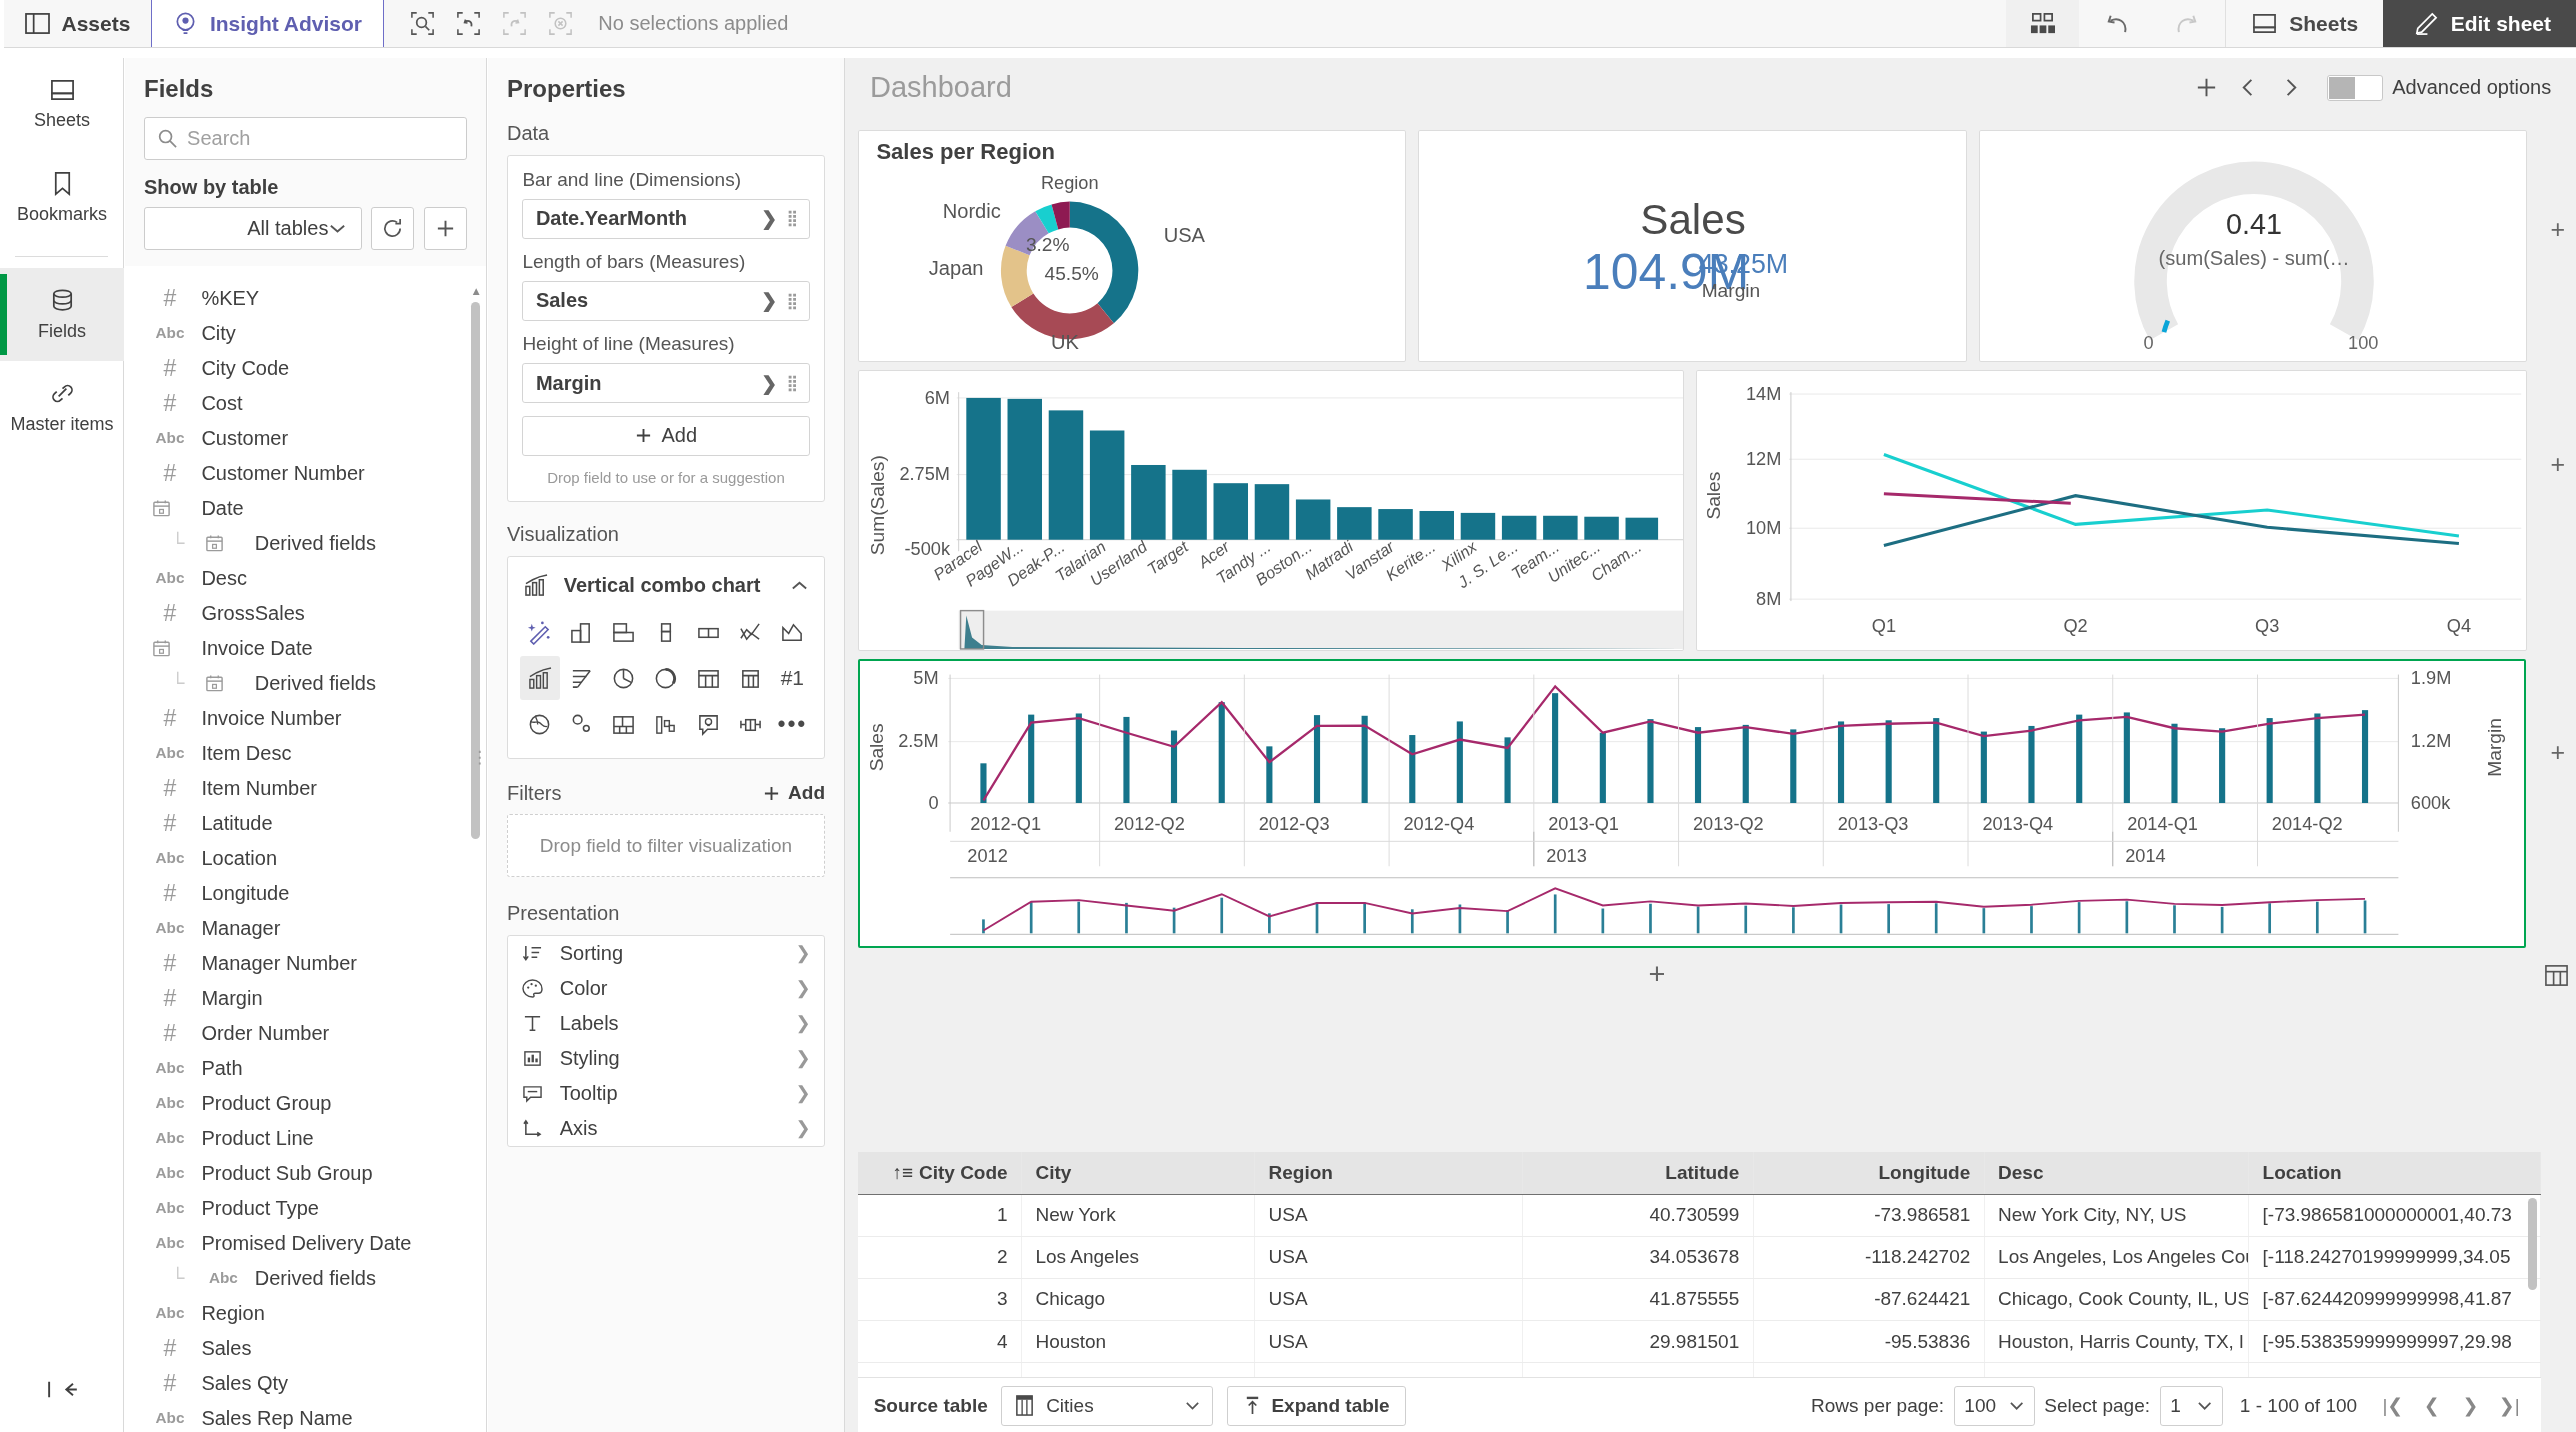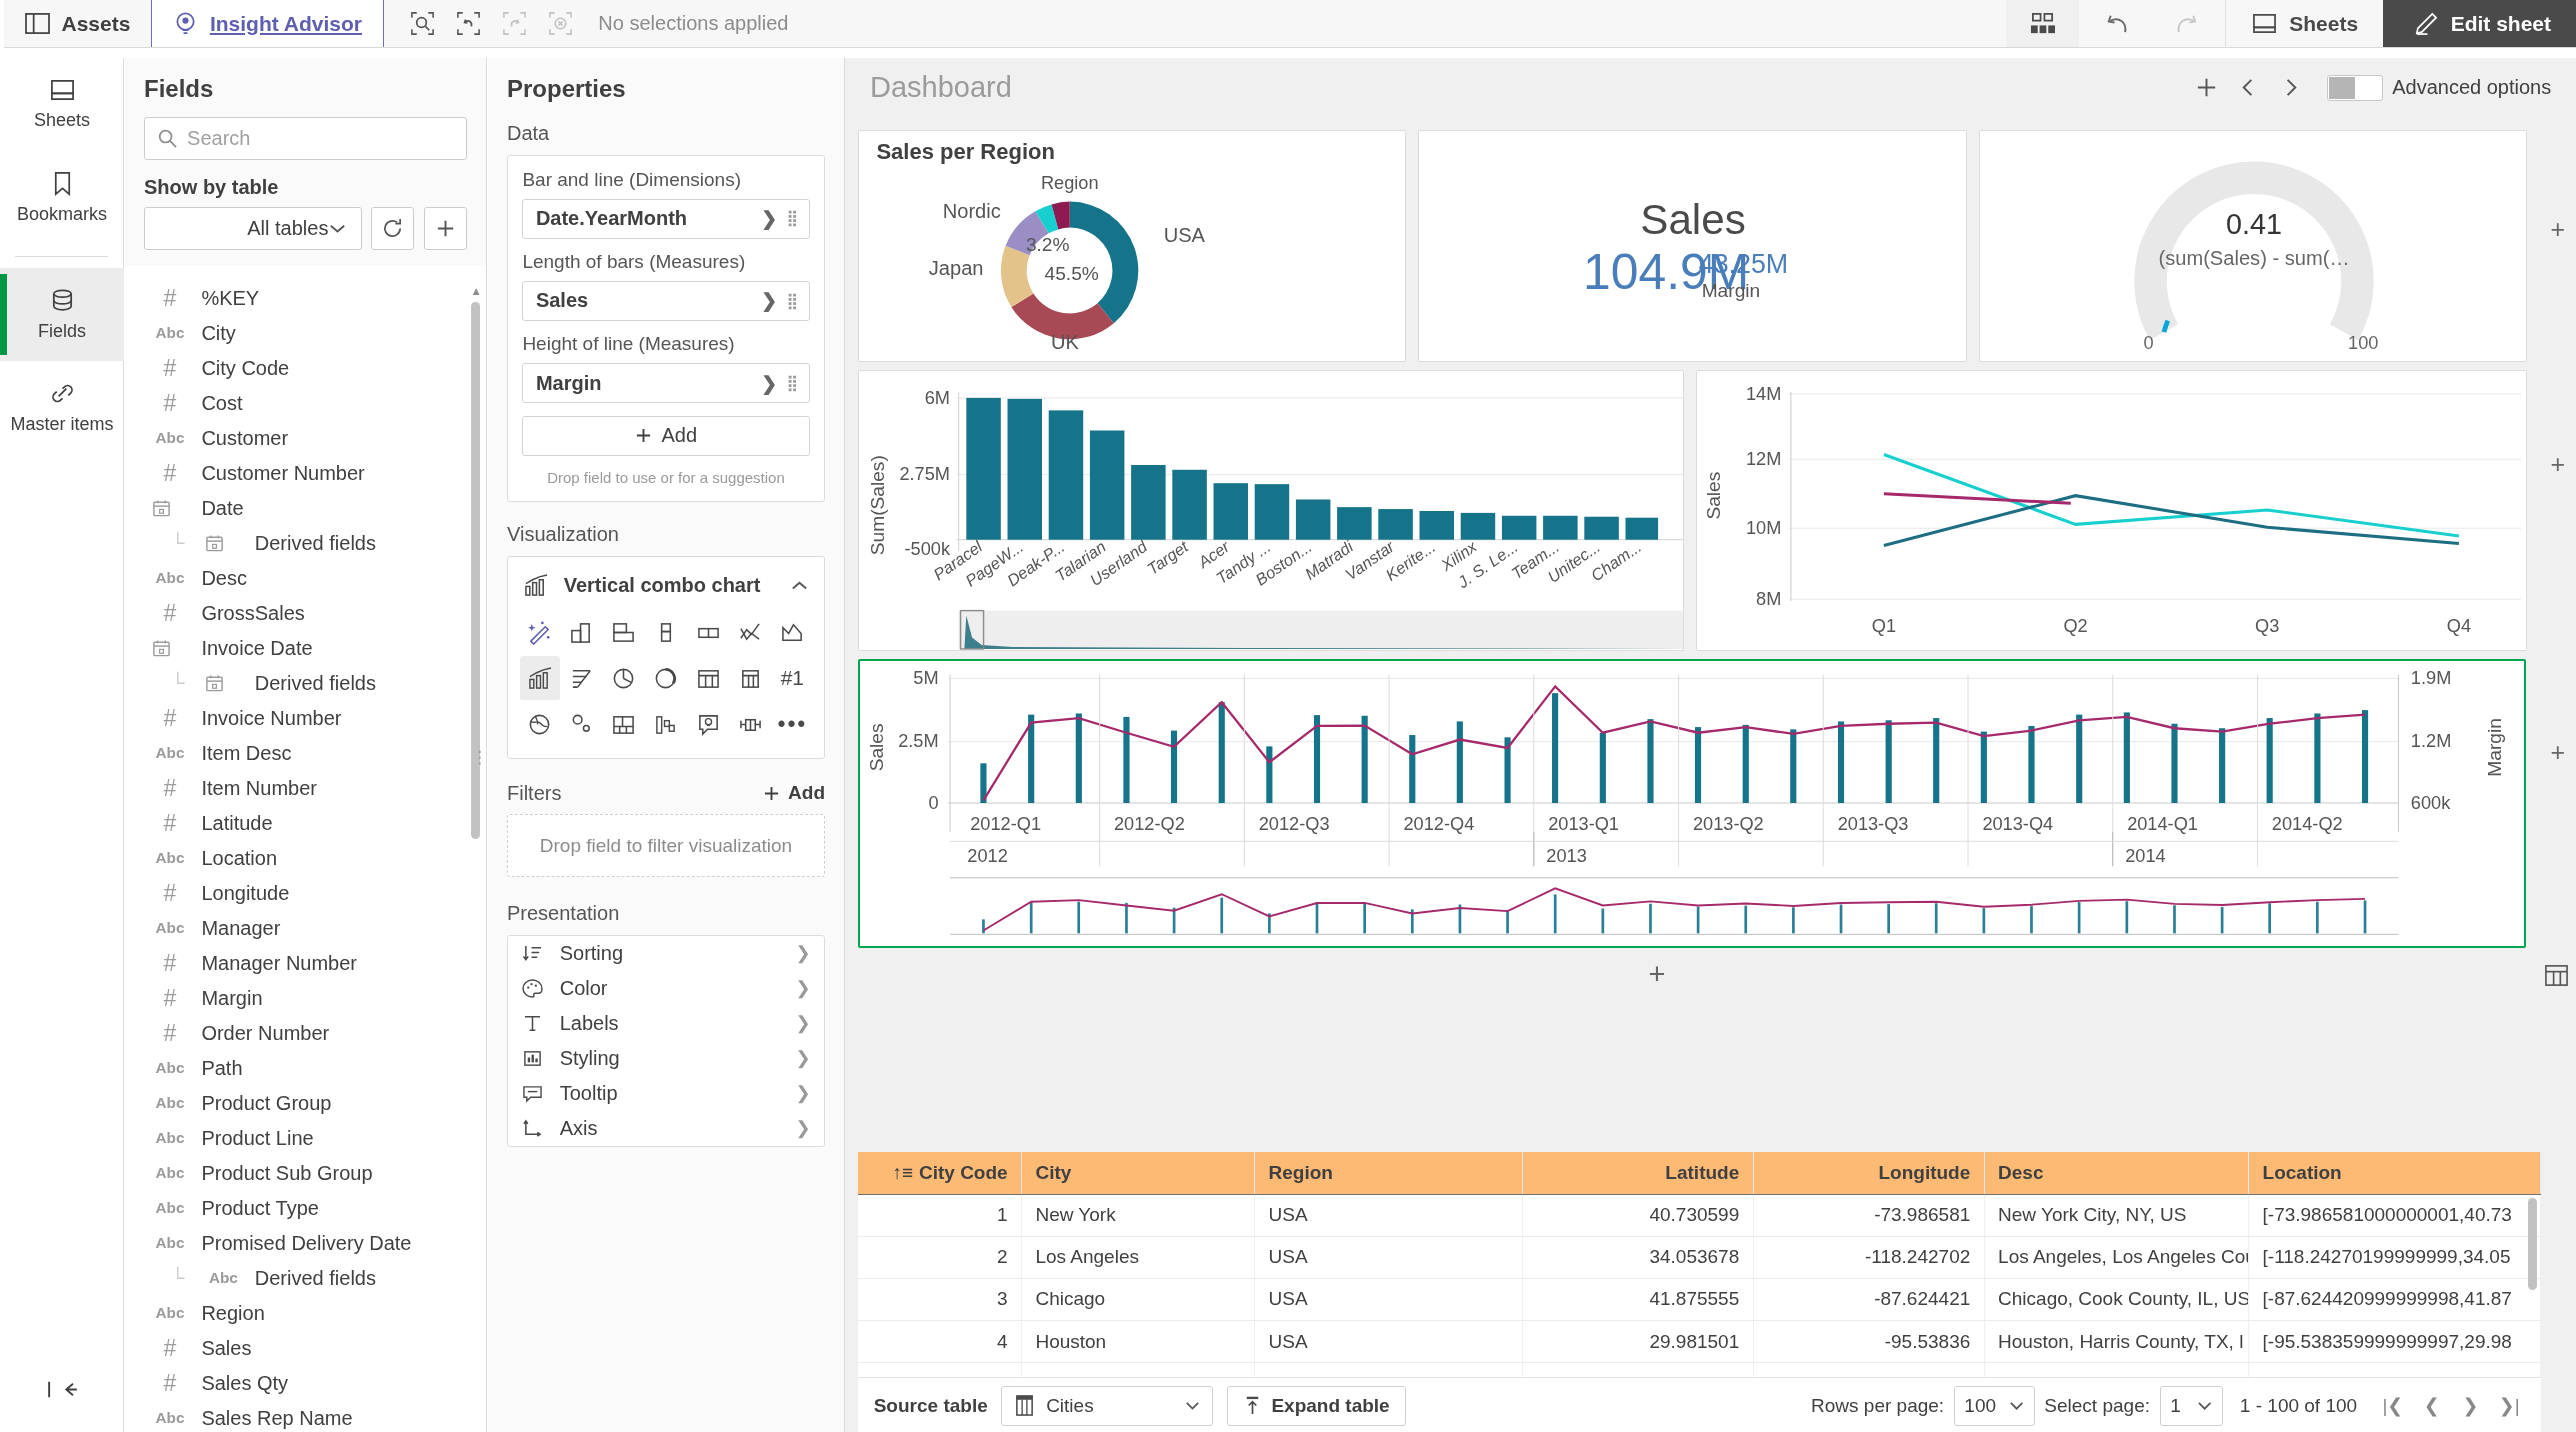--- a/index.html
+++ b/index.html
@@ -21,21 +21,21 @@
   .tb-tab {
     display: flex; align-items: center; gap: 11.5px;
     padding: 0 21px; cursor: pointer; font-size: 21px; color: #404040;
   }
   .tb-tab.assets { background: #f7f7f7; }
   .tb-tab.assets .tb-lbl { font-weight: bold; color:#404040; }
   .tb-tab.insight {
     background: #ffffff; border: 1.9px solid #6e6ec8; border-top: none; border-bottom:none;
     color: #5f5fb0;
   }
-  .tb-tab.insight .tb-lbl { font-weight: bold; color: #5f5fb0; text-decoration: underline; }
+  .tb-tab.insight .tb-lbl { font-weight: bold; color: #5f5fb0; }
   .tb-icons { display: flex; align-items: center; gap: 2px; padding-left: 17px; }
   .tb-ibtn {
     width: 44px; height: 44px; display: flex; align-items: center; justify-content: center;
     cursor: pointer; border-radius: 2.9px;
   }
   .tb-ibtn.dis { opacity: 0.32; }
   .tb-nosel { color: #8c8c8c; font-size: 20px; margin-left: 13.4px; white-space: nowrap; }
   .tb-spacer { flex: 1; }
   .tb-right { display: flex; align-items: stretch; }
   .tb-rbtn {
@@ -212,21 +212,21 @@
 
   
   .tbl-wrap {
     position: absolute; left: 13.4px; right: 35px; top: 1035px; bottom: 56px;
     background: #fff; overflow: hidden;
   }
   table.dt { width: 100%; border-collapse: collapse; font-size: 19px; table-layout: fixed; }
   table.dt th {
     font-size: 19px; font-weight: bold; color: #404040; text-align: left;
     padding: 9.6px 13.4px; height: 42px; border-right: 1px solid #e8e8e8;
-    border-bottom: 1.9px solid #707070; background: #fdba74; white-space: nowrap; cursor:pointer;
+    border-bottom: 1.9px solid #707070; background: #e5e5e5; white-space: nowrap; cursor:pointer;
   }
   table.dt th.num, table.dt td.num { text-align: right; }
   table.dt td {
     padding: 9.6px 13.4px; height: 41px; color: #404040; border-bottom: 1px solid #ececec;
     border-right: 1px solid #f0f0f0; overflow: hidden; white-space: nowrap; text-overflow: clip;
   }
   .tbl-scroll { position:absolute; right: 3.8px; top: 46px; width: 9.6px; bottom: 5.8px; }
   .tbl-scroll .thumb { position:absolute; top:0; width:9.6px; height: 92px; background:#c2c2c2; border-radius:4.8px;}
 
   .footer {

